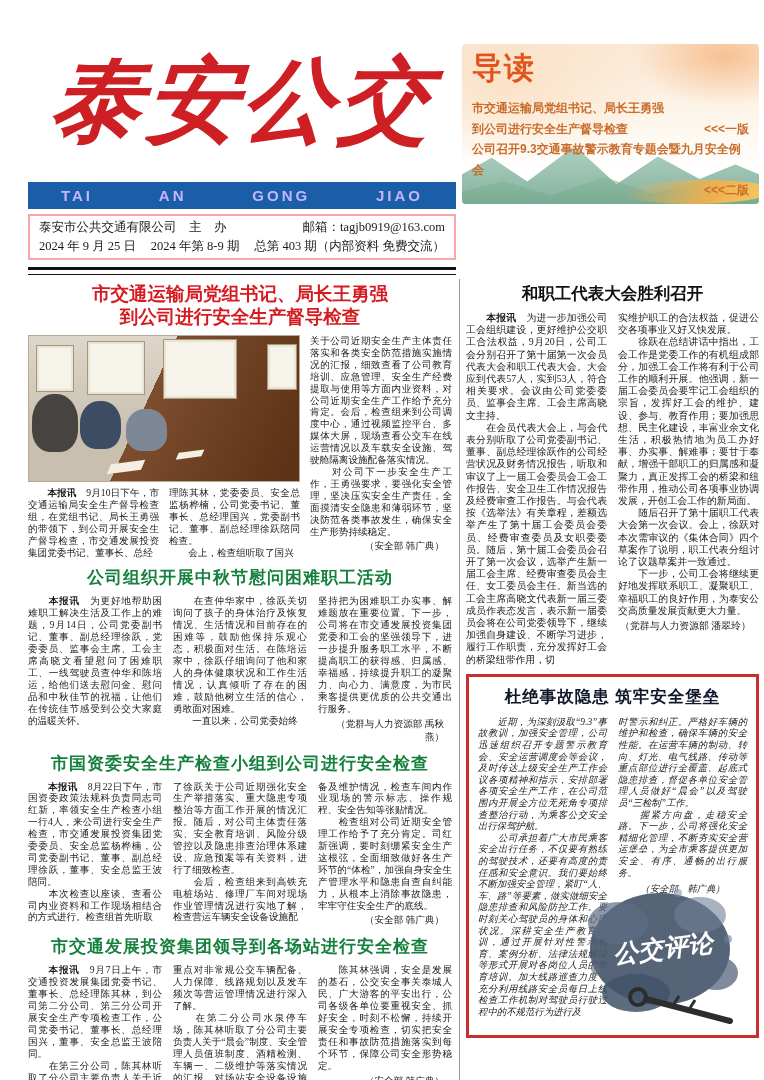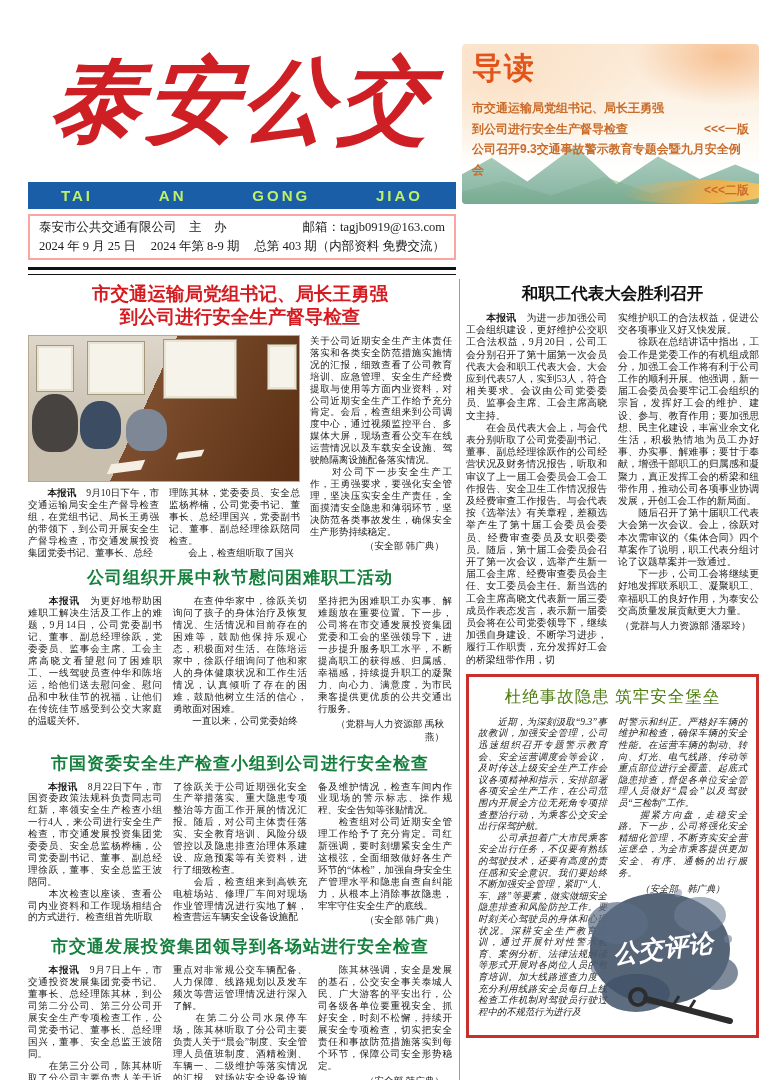--- a/index.html
+++ b/index.html
@@ -6,21 +6,21 @@
   .page { width:764px; height:1080px; margin:0 auto; background:#fff; position:relative;
           overflow:hidden; font-family:"Liberation Serif", serif; color:#1a1a1a; }
 
   
   .masthead { position:relative; height:279px; }
   .mh-left { position:absolute; left:28px; top:0; width:428px; }
   .calligraphy { height:152px; margin-top:30px; font-family:"DejaVu Serif", serif;
                  font-style:italic; font-weight:bold; color:#ce1f25; font-size:92px;
                  line-height:140px; text-align:center; letter-spacing:4px; transform:skewX(-4deg); }
   .pinyin-bar { height:27px; background:#1b5ea8; display:flex; justify-content:space-around;
-                align-items:center; color:#bef264; font-family:"Liberation Sans", sans-serif;
+                align-items:center; color:#c4b5fd; font-family:"Liberation Sans", sans-serif;
                 font-size:15px; font-weight:bold; letter-spacing:3px; }
   .info-box { margin-top:5px; border:2px solid #fca5a5; padding:2px 9px; font-size:12.5px; line-height:19px; }
   .info-row { display:flex; justify-content:space-between; white-space:nowrap; }
   .double-rule { margin-top:7px; height:4px; border-top:3px solid #111; border-bottom:1px solid #111; }
 
   
   .daodu { position:absolute; left:462px; top:44px; width:297px; height:160px;
            box-sizing:border-box; padding:4px 10px 0; border-radius:4px; overflow:hidden;
            background:
              radial-gradient(130px 70px at 88% 8%, rgba(243,158,88,.55), rgba(243,158,88,0) 70%),
@@ -82,22 +82,22 @@
   .ppr2 { left:55%; bottom:16%; width:9%; height:5%; }
 
   
   .r1-cols { display:flex; gap:11px; }
   .r1-cols > div { flex:1; min-width:0; }
   .r1-cols .coltext { font-size:9.9px; line-height:12.2px; }
   .r1-attr { text-align:left; font-size:9.9px; margin-top:2px; padding-left:2px; }
 
   .safety-box { border:3px solid #c9302c; margin-top:8px; padding:5px 9px 8px;
                 position:relative; height:364px; box-sizing:border-box; overflow:hidden; }
-  .sb-title { color:#4d7c0f; text-align:center; font-family:"Liberation Sans", sans-serif;
-              font-weight:normal; font-size:16.5px; letter-spacing:1px; margin:4px 0 9px; }
+  .sb-title { color:#0f172a; text-align:center; font-family:"Liberation Sans", sans-serif;
+              font-weight:bold; font-size:16.5px; letter-spacing:1px; margin:4px 0 9px; }
   .sb-cols { display:flex; gap:11px; }
   .sb-cols > div { flex:1; min-width:0; }
   .sb-cols .coltext { font-size:9.4px; line-height:11.6px; font-style:italic; }
   .sb-attr { text-align:center; font-size:9.4px; font-style:italic; margin-top:4px; }
   .ink { position:absolute; right:6px; bottom:6px; width:172px; height:152px; }
 </style>
 </head>
 <body>
 
 <div class="page">

